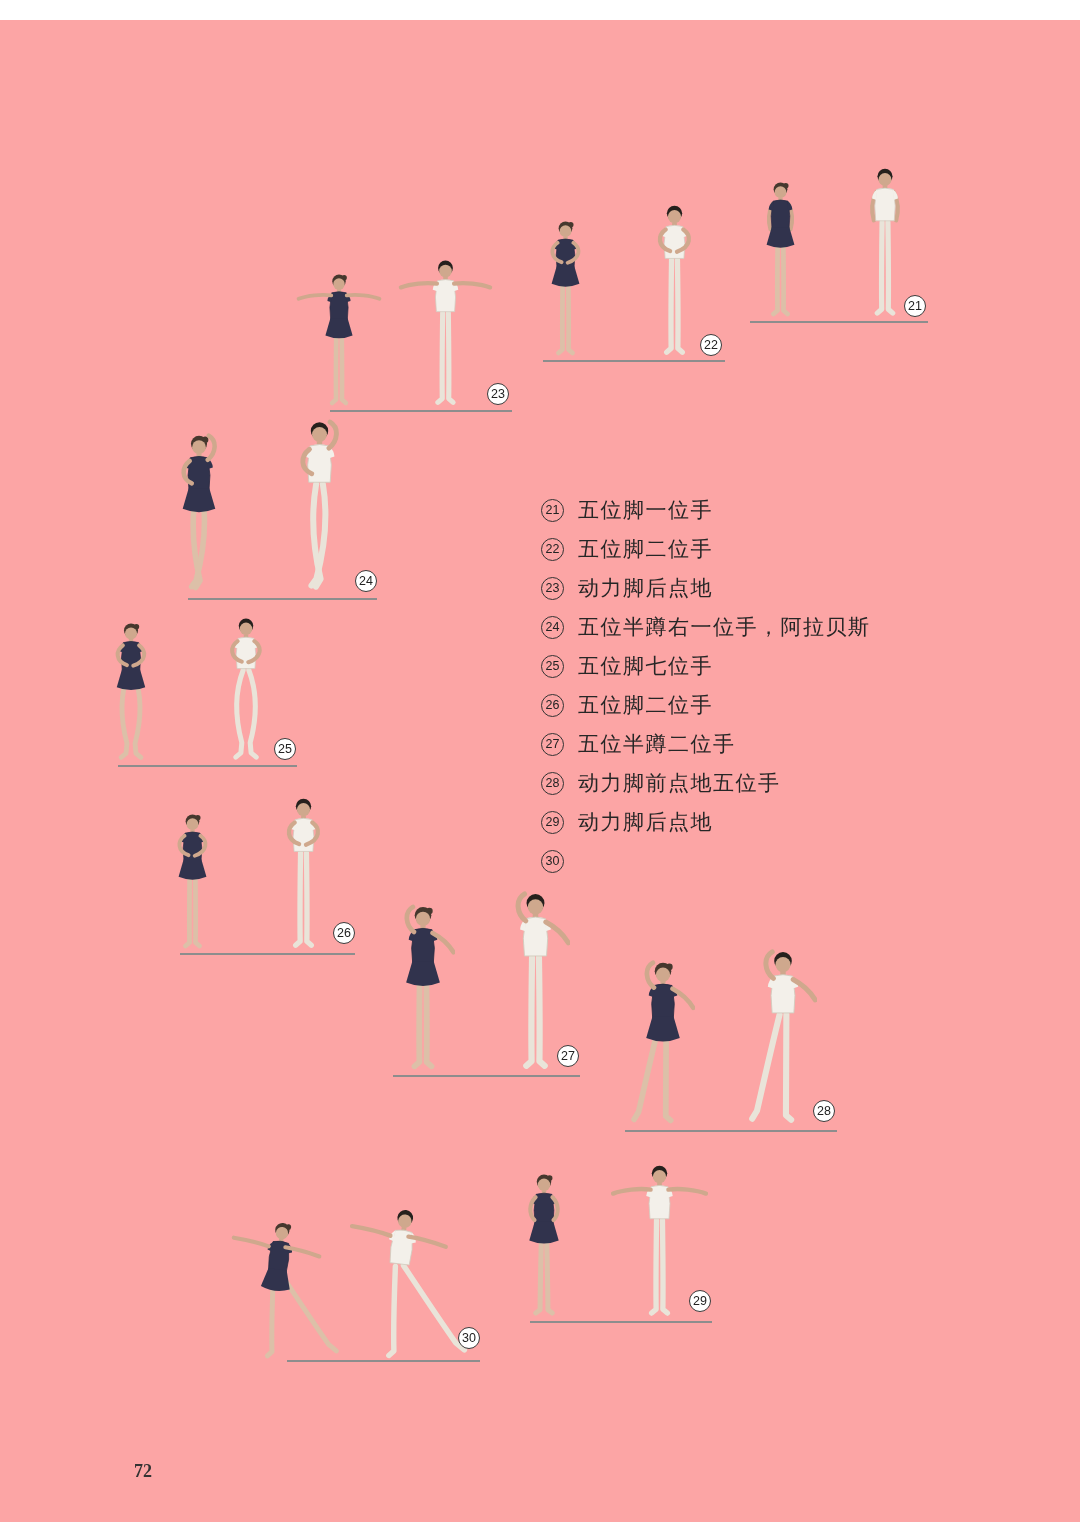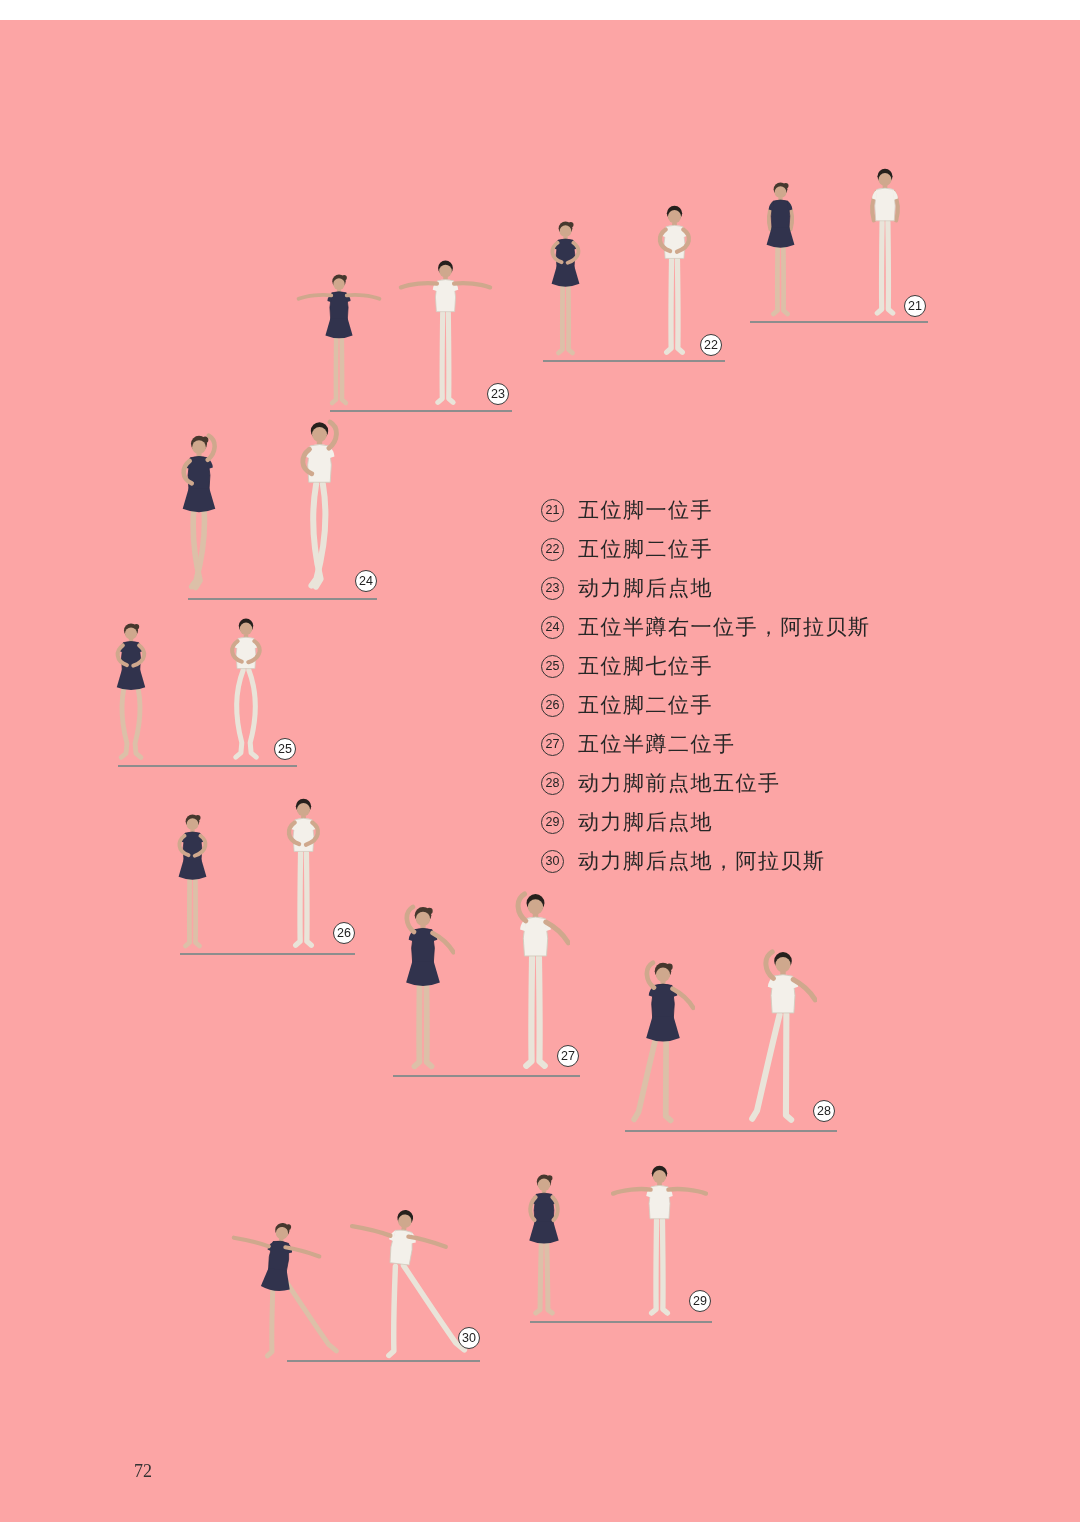--- a/index.html
+++ b/index.html
@@ -33,21 +33,21 @@
     flex:0 0 auto; width:23px; height:23px; box-sizing:border-box;
     border:1.5px solid #333; border-radius:50%;
     display:flex; align-items:center; justify-content:center;
     font-family:"Liberation Sans", sans-serif; font-size:12.5px; color:#222;
     line-height:1;
   }
   .legend-label{
     margin-left:14px; font-size:21px; color:#262626; letter-spacing:1.5px;
     white-space:nowrap;
   }
-  .page-number{position:absolute; left:134px; top:1441px; font-size:18px; color:#333;}
+  .page-number{position:absolute; left:134px; top:1441px; font-size:18px; color:#333;font-weight:bold;}
   .svgdefs{position:absolute; width:0; height:0; overflow:hidden;}
 </style>
 </head>
 <body>
 
 <div class="page">
 
   <svg class="svgdefs" aria-hidden="true">
     <defs>
       <g id="core">
@@ -277,19 +277,18 @@
     <div class="legend-row">
       <span class="legend-num">28</span>
       <span class="legend-label">动力脚前点地五位手</span>
     </div>
     <div class="legend-row">
       <span class="legend-num">29</span>
       <span class="legend-label">动力脚后点地</span>
     </div>
     <div class="legend-row">
       <span class="legend-num">30</span>
-      <span class="legend-label">动力脚后点地，阿拉贝斯</span>
     </div>
   </div>
 
   <div class="page-number">72</div>
 
 </div>
 
 </body></html>

